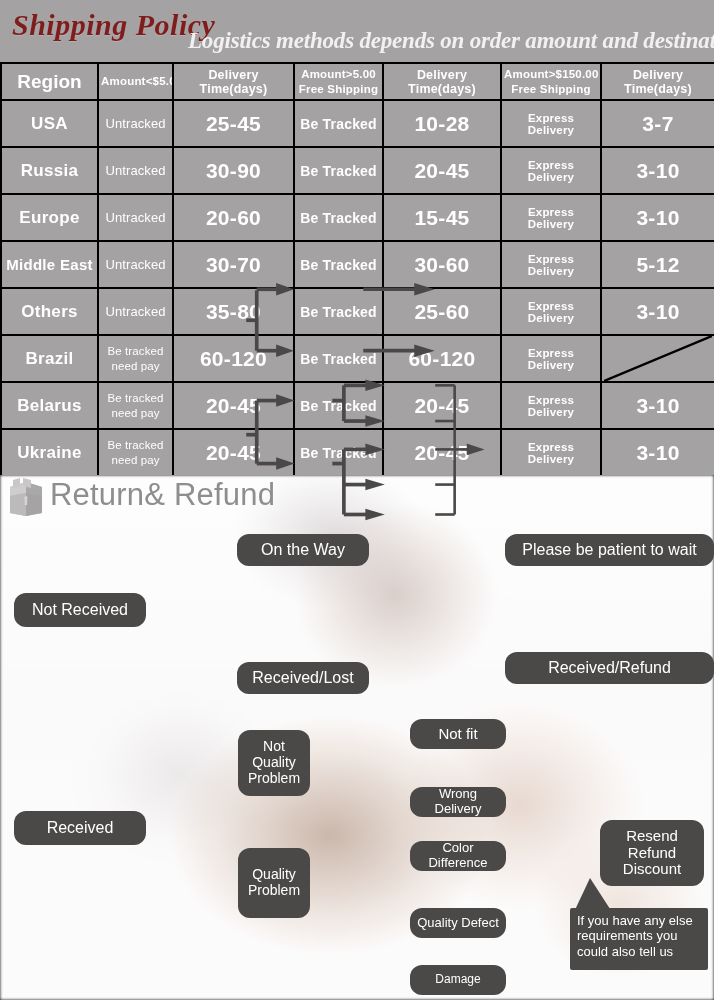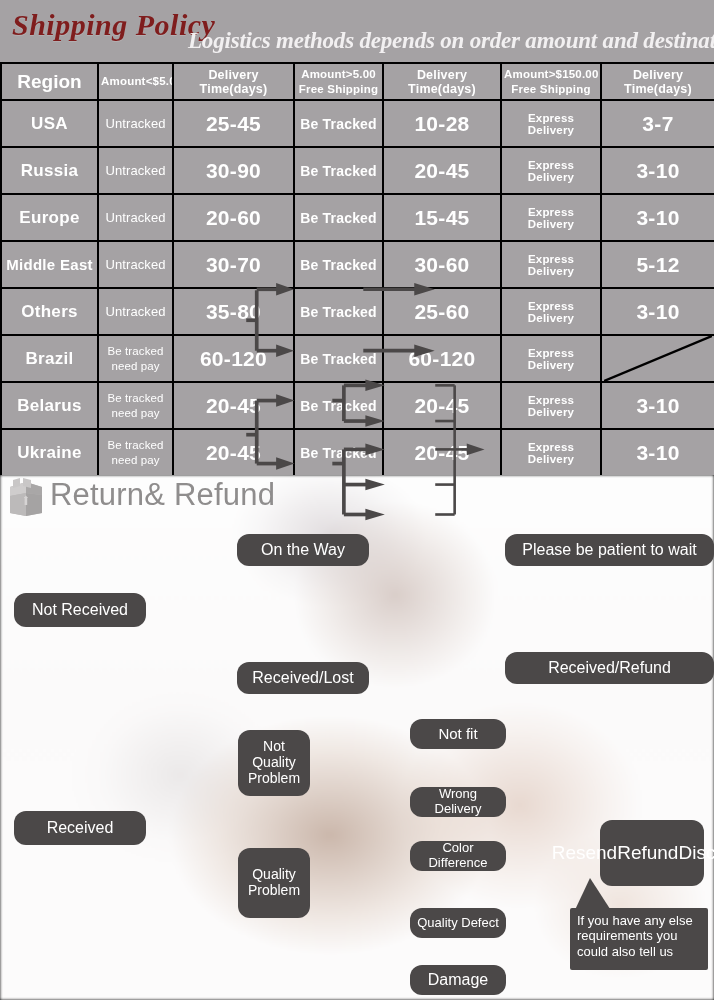--- a/index.html
+++ b/index.html
@@ -235,23 +235,23 @@
   #node-received-refund { left: 505px; top: 652px; width: 209px; height: 32px; font-size: 16px; }
 
   #node-received     { left: 14px;  top: 811px;  width: 132px; height: 34px; font-size: 16px; }
   #node-not-quality  { left: 238px; top: 730px;  width: 72px;  height: 66px; font-size: 14px; flex-direction: column; }
   #node-quality      { left: 238px; top: 848px;  width: 72px;  height: 70px; font-size: 14px; flex-direction: column; }
 
   #node-not-fit      { left: 410px; top: 719px;  width: 96px;  height: 30px; font-size: 15px; }
   #node-wrong-delivery { left: 410px; top: 787px; width: 96px; height: 30px; font-size: 13px; }
   #node-color-difference { left: 410px; top: 841px; width: 96px; height: 30px; font-size: 13px; }
   #node-quality-defect { left: 410px; top: 908px; width: 96px; height: 30px; font-size: 13px; }
-  #node-damage       { left: 410px; top: 965px;  width: 96px;  height: 30px; font-size: 16px; }
-
-  #node-resend       { left: 600px; top: 820px;  width: 104px; height: 66px; font-size: 19px; flex-direction: row; }
+  #node-damage       { left: 410px; top: 965px;  width: 96px;  height: 30px; font-size: 12px; }
+
+  #node-resend       { left: 600px; top: 820px;  width: 104px; height: 66px; font-size: 15px; flex-direction: column; }
 
   #callout {
     position: absolute;
     left: 570px;
     top: 908px;
     width: 138px;
     height: 62px;
     background: #4b4848;
     border-radius: 2px;
     color: #ffffff;

